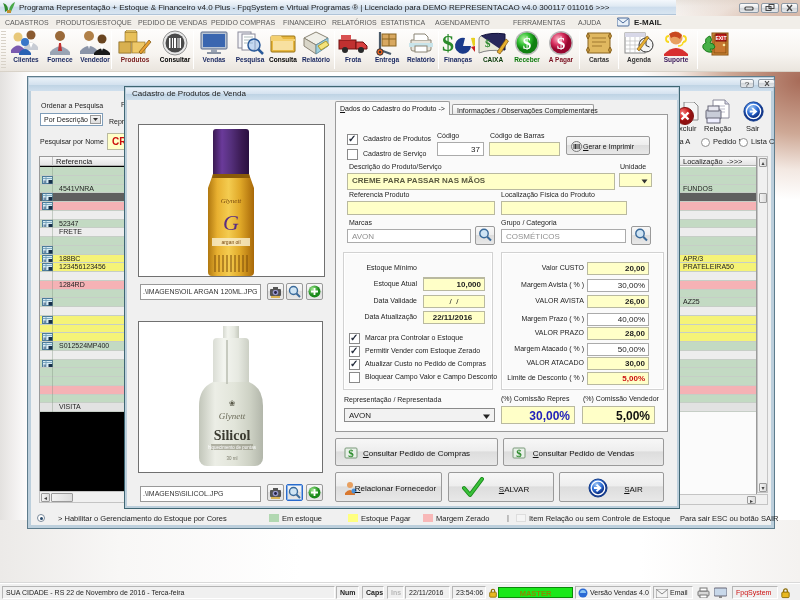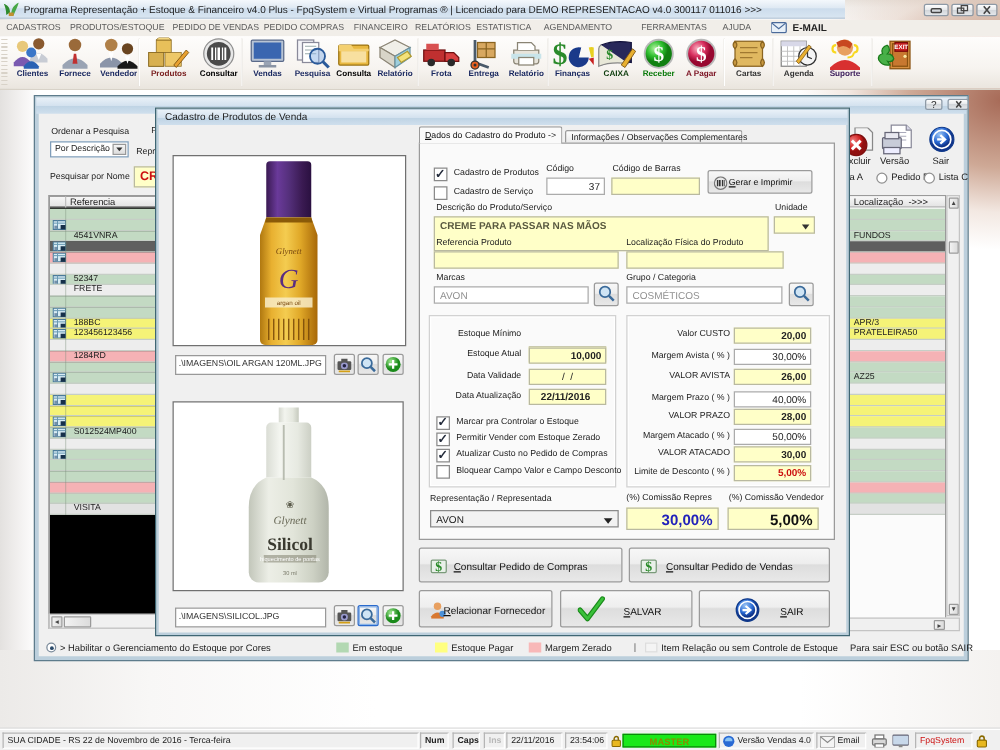--- a/index.html
+++ b/index.html
@@ -538,21 +538,21 @@
     <svg class="abs" style="left:32px;top:0px" width="26" height="28" viewBox="0 0 26 28">
       <path d="M8 2 h12 l4 4 v14 h-16 z" fill="#fff" stroke="#8a8a9a"></path>
         <path d="M20 2 v4 h4" fill="#d8d8e8" stroke="#8a8a9a"></path>
       <g stroke="#aab" stroke-width=".8">
           <path d="M10 8 h10 M10 11 h10 M10 14 h10"></path>
         </g>
       <rect x="1" y="12" width="15" height="9" rx="1" fill="#c8ccd8" stroke="#667"></rect>
         <rect x="3" y="8" width="11" height="5" fill="#e8e8f0" stroke="#667"></rect>
       <rect x="2" y="20" width="13" height="5" fill="#eef" stroke="#667"></rect>
     </svg>
-    <div class="lbl" style="left:31px;top:26px;font-size:7.5px">Versão</div>
+    <div class="lbl" style="left:31px;top:26px;font-size:7.5px">Relação</div>
     <svg class="abs" style="left:70px;top:3px" width="21" height="21" viewBox="0 0 25 25">
       <circle cx="12.5" cy="12.5" r="11.5" fill="url(#blug)" stroke="#103a8a"></circle>
       <defs>
           <radialGradient id="blug" cx=".4" cy=".3">
             <stop offset="0" stop-color="#9ac4f4"></stop>
             <stop offset=".65" stop-color="#2a6ad4"></stop>
             <stop offset="1" stop-color="#10348a"></stop>
           </radialGradient>
         </defs>
       <circle cx="12.5" cy="12.5" r="8.5" fill="none" stroke="#fff" stroke-width="1.6"></circle>
@@ -664,21 +664,21 @@
     <div class="thumb" style="left:1px;top:326px;width:8px;height:9px;text-align:center;font-size:6px;color:#444;line-height:8px">▾</div>
   </div>
 
   <div class="scroll" style="left:651px;top:417px;width:89px;height:11px;border-color:#c4c4c4">
     <div class="thumb" style="left:67px;top:1px;width:9px;height:8px;text-align:center;font-size:6px;color:#444;line-height:8px">▸</div>
   </div>
 
   <div class="radio" style="left:9px;top:437px;width:8px;height:8px;border-color:#7a8a9a">
       <div style="position:absolute;left:2px;top:2px;width:3px;height:3px;border-radius:50%;background:#2a4a6a"></div>
     </div>
-  <div class="lbl" style="left:20px;top:437px;font-size:7.5px">&gt; Habilitar o Gerenciamento do Estoque por Cores</div>
+  <div class="lbl" style="left:30px;top:437px;font-size:7.5px">&gt; Habilitar o Gerenciamento do Estoque por Cores</div>
   <div class="abs" style="left:241px;top:437px;width:10px;height:8px;background:#b2d8b2"></div>
   <div class="lbl" style="left:254px;top:437px;font-size:7.5px">Em estoque</div>
   <div class="abs" style="left:320px;top:437px;width:10px;height:8px;background:#ffff80"></div>
   <div class="lbl" style="left:333px;top:437px;font-size:7.5px">Estoque Pagar</div>
   <div class="abs" style="left:395px;top:437px;width:10px;height:8px;background:#f8b8b8"></div>
   <div class="lbl" style="left:408px;top:437px;font-size:7.5px">Margem Zerado</div>
   <div class="lbl" style="left:479px;top:436px;font-size:7.5px;color:#555">|</div>
   <div class="abs" style="left:488px;top:437px;width:10px;height:8px;background:#f4f4f4;border:1px solid #ddd"></div>
   <div class="lbl" style="left:501px;top:437px;font-size:7.5px">Item Relação ou sem Controle de Estoque</div>
   <div class="lbl" style="left:652px;top:437px;font-size:7.5px">Para sair ESC ou botão SAIR</div>
@@ -814,21 +814,21 @@
         <g fill="#333">
           <rect x="2.5" y="3" width="1" height="5"></rect>
           <rect x="4" y="3" width="1.5" height="5"></rect>
           <rect x="6.5" y="3" width="1" height="5"></rect>
           <rect x="8" y="3" width="0.7" height="5"></rect>
         </g>
       </svg>
       <span style="position:absolute;left:16px;top:6px;font-size:7px;white-space:nowrap"><u>G</u>erar e Imprimir</span>
     </div>
   <div class="lbl" style="left:224px;top:76px">Descrição do Produto/Serviço</div>
-  <div class="field" style="left:222px;top:86px;width:268px;height:28px">
+  <div class="field" style="left:222px;top:86px;width:268px;height:17px">
       <span style="position:absolute;left:4px;top:2px;font-weight:bold;color:#5a5a40">CREME PARA PASSAR NAS MÃOS</span>
     </div>
   <div class="lbl" style="left:495px;top:76px">Unidade</div>
   <div class="field" style="left:494px;top:86px;width:33px;height:14px">
       <svg style="position:absolute;right:2px;top:4px" width="9" height="7" viewBox="0 0 9 7">
         <path d="M1.5 1.5 h6 l-3 4 z" fill="#333"></path>
       </svg>
     </div>
   <div class="lbl" style="left:224px;top:104px">Referencia Produto</div>
   <div class="field" style="left:222px;top:114px;width:148px;height:14px"></div>

